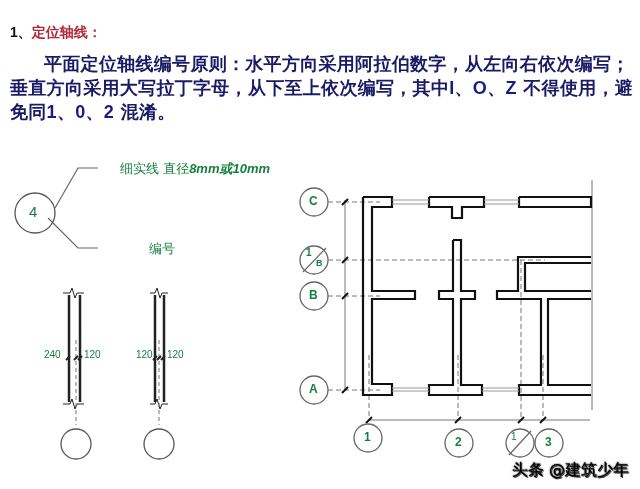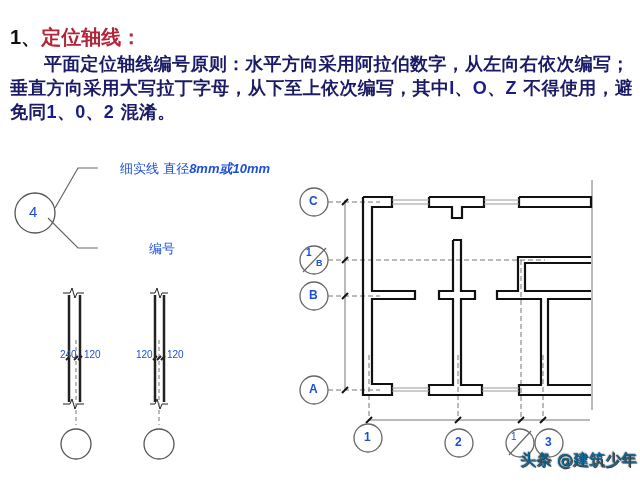--- a/index.html
+++ b/index.html
@@ -1,26 +1,26 @@
 <!DOCTYPE html>
 <html><head>
 <meta charset="utf-8">
 <style>
   html,body{margin:0;padding:0;background:#ffffff;}
   body{width:640px;height:489px;position:relative;overflow:hidden;font-family:"DejaVu Serif",serif;}
-  .title{position:absolute;left:10px;top:24px;font-size:20px;font-weight:bold;color:#111;}
+  .title{position:absolute;left:10px;top:24px;font-size:14px;font-weight:bold;color:#111;}
   .title .num{font-family:"Liberation Sans",sans-serif;}
   .title .red{color:#b3263a;}
   .para{position:absolute;left:10px;top:52px;width:625px;font-size:18px;line-height:24px;color:#1a1a66;font-weight:bold;letter-spacing:0.3px;}
   .para .indent{display:inline-block;width:34px;}
   .para .b{font-family:"Liberation Sans",sans-serif;font-weight:bold;color:#1a1a88;}
   svg{position:absolute;left:0;top:0;}
-  .lbl{position:absolute;font-size:13px;color:#1d4ed8;}
+  .lbl{position:absolute;font-size:13px;color:#15803d;}
   .lbl i{font-family:"Liberation Sans",sans-serif;font-weight:bold;font-style:italic;}
-  .watermark{position:absolute;left:512px;top:450px;font-family:"DejaVu Sans",sans-serif;font-size:16px;color:#0369a1;text-shadow:0 0 1px #333,0 0 2px #333,1px 1px 0 #444;margin-left:8px;}
+  .watermark{position:absolute;left:512px;top:460px;font-family:"DejaVu Sans",sans-serif;font-size:16px;color:#000000;text-shadow:0 0 1px #333,0 0 2px #333,1px 1px 0 #444;}
 </style>
 </head>
 <body>
 
 <div class="title">
   <span class="num">1、</span><span class="red">定位轴线：</span>
 </div>
 
 <div class="para">
   <span class="indent"></span><span>平面定位轴线编号原则：水平方向采用阿拉伯数字，从左向右依次编写；垂直方向采用大写拉丁字母，从下至上依次编写，其中</span><span class="b">I</span><span>、</span><span class="b">O</span><span>、</span><span class="b">Z</span><span> 不得使用，避免同</span><span class="b">1</span><span>、</span><span class="b">0</span><span>、</span><span class="b">2</span><span> 混淆。</span>
@@ -120,21 +120,21 @@
     <circle cx="549" cy="443" r="14" fill="#fff" stroke="#666" stroke-width="1.3"></circle>
   </g>
 </svg>
 
 <div class="lbl" style="left:29px;top:203px;font-family:'Liberation Sans',sans-serif;font-size:15px;">4</div>
 <div class="lbl" style="left:120px;top:160px;">
   <span>细实线  直径</span><i>8mm或10mm</i>
 </div>
 <div class="lbl" style="left:149px;top:240px;">编号</div>
 
-<div class="lbl" style="left:60px;top:349px;font-size:10px;font-family:'Liberation Sans',sans-serif;">240</div>
+<div class="lbl" style="left:44px;top:349px;font-size:10px;font-family:'Liberation Sans',sans-serif;">240</div>
 <div class="lbl" style="left:84px;top:349px;font-size:10px;font-family:'Liberation Sans',sans-serif;">120</div>
 <div class="lbl" style="left:136px;top:349px;font-size:10px;font-family:'Liberation Sans',sans-serif;">120</div>
 <div class="lbl" style="left:167px;top:349px;font-size:10px;font-family:'Liberation Sans',sans-serif;">120</div>
 
 <div class="lbl" style="left:309px;top:194px;font-weight:bold;font-family:'Liberation Sans',sans-serif;font-size:12px;">C</div>
 <div class="lbl" style="left:306px;top:247px;font-weight:bold;font-family:'Liberation Sans',sans-serif;font-size:10px;">1</div>
 <div class="lbl" style="left:316px;top:258px;font-weight:bold;font-family:'Liberation Sans',sans-serif;font-size:9px;">B</div>
 <div class="lbl" style="left:309px;top:288px;font-weight:bold;font-family:'Liberation Sans',sans-serif;font-size:12px;">B</div>
 <div class="lbl" style="left:309px;top:382px;font-weight:bold;font-family:'Liberation Sans',sans-serif;font-size:12px;">A</div>
 <div class="lbl" style="left:364px;top:430px;font-weight:bold;font-family:'Liberation Sans',sans-serif;font-size:12px;">1</div>

